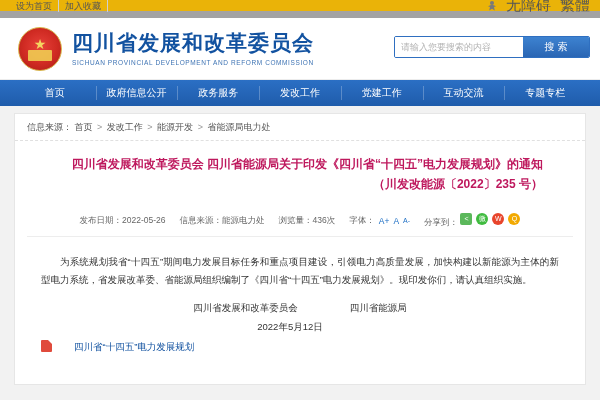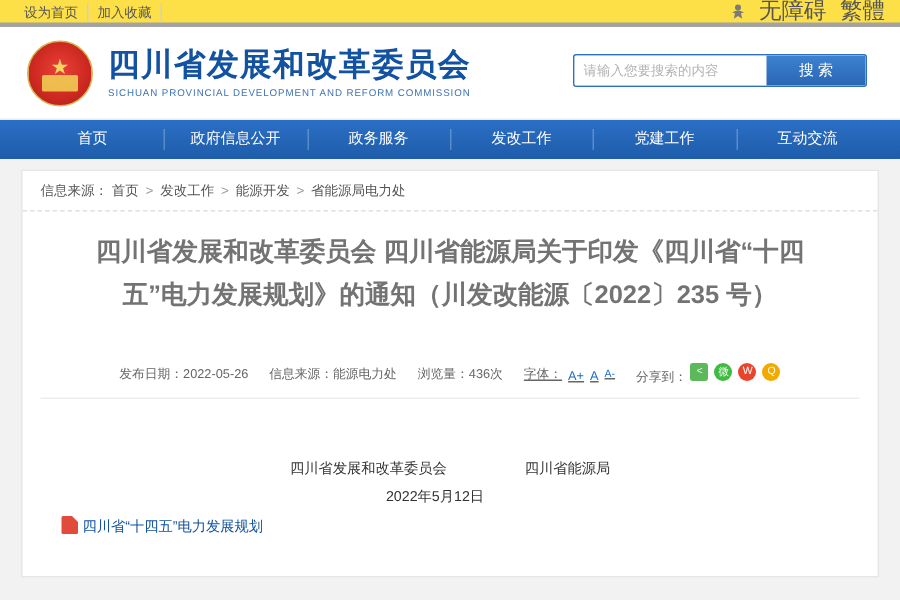--- a/index.html
+++ b/index.html
@@ -11,22 +11,22 @@
     overflow: hidden;
   }
   #page {
     width: 600px; height: 400px;
     position: relative;
     background: #f2f2f2;
   }
   
   .topbar {
     height: 18px;
-    background: #fde047;
-    border-bottom: 3px solid #a3a3a3;
+    background: #eab308;
+    border-bottom: 7px solid #a3a3a3;
     display: flex;
     align-items: center;
     padding: 0 10px;
     font-size: 9px;
     color: #555;
   }
   .topbar .tb-link {
     color: #555;
     padding: 0 6px;
     line-height: 12px;
@@ -120,21 +120,21 @@
     line-height: 1.15;
   }
   .en-title {
     font-size: 6.5px;
     color: #3f74b4;
     letter-spacing: .6px;
     margin-top: 3px;
   }
   .searchbox {
     position: absolute;
-    right: 22px; top: 18px;
+    right: 10px; top: 18px;
     display: flex;
     height: 22px;
     border: 1px solid #2f6fc0;
     border-radius: 2px;
     overflow: hidden;
     background: #fff;
   }
   .searchbox input {
     border: none;
     outline: none;
@@ -189,42 +189,42 @@
   .crumb {
     font-size: 9px;
     color: #555;
     padding: 7px 12px 6px 12px;
     border-bottom: 1px dashed #e0e0e0;
   }
   .crumb .c-link { color: #555; cursor: pointer; }
   .crumb .sep { color: #999; margin: 0 2px; }
 
   .doc-title {
-    color: #737373;
-    font-size: 17px;
+    color: #be185d;
+    font-size: 12px;
     font-weight: bold;
     line-height: 1.7;
-    text-align: center;
+    text-align: right;
     padding: 13px 42px 10px 42px;
   }
 
   .meta {
     display: flex;
     align-items: center;
     justify-content: center;
     gap: 14px;
     font-size: 8.5px;
     color: #666;
     padding: 4px 0 7px 0;
     border-bottom: 1px solid #ededed;
-    margin: 16px 12px;
+    margin: 4px 12px;
     flex-wrap: nowrap;
   }
   .meta .m-item { white-space: nowrap; }
-  .fontsizes { display: inline-flex; align-items: center; gap: 4px; text-decoration: underline; }
+  .fontsizes { display: inline-flex; align-items: center; gap: 4px; }
   .fbtn {
     display: inline-block;
     color: #1c6ec4;
     cursor: pointer;
     font-size: 8.5px;
   }
   .fbtn.small { font-size: 7px; }
   .share-icons { display: inline-flex; gap: 4px; align-items: center; }
   .sicon {
     width: 12px; height: 12px;
@@ -281,21 +281,21 @@
     margin-right: 3px;
   }
   .attach .pdf-ico::after {
     content: "";
     position: absolute;
     right: 0; top: 0;
     border-width: 0 4px 4px 0;
     border-style: solid;
     border-color: transparent #fff transparent transparent;
   }
-  .attach a { color: #1252a0; text-decoration: none; cursor: pointer; }
+  .attach a { color: #1252a0; text-decoration: none; cursor: pointer; margin-left: 19px; }
 </style>
 </head>
 <body>
 
 <div id="page">
 
   <div class="topbar">
     <span class="tb-link">设为首页</span>
     <span class="tb-link">加入收藏</span>
     <span class="spacer"></span>
@@ -322,20 +322,21 @@
     </div>
   </div>
 
   <div class="nav">
     <div class="nav-item">首页</div>
     <div class="nav-item">政府信息公开</div>
     <div class="nav-item">政务服务</div>
     <div class="nav-item">发改工作</div>
     <div class="nav-item">党建工作</div>
     <div class="nav-item">互动交流</div>
+    <div class="nav-item">专题专栏</div>
   </div>
 
   <div class="wrap">
 
     <div class="crumb">
       <span>信息来源：</span>
       <span class="c-link">首页</span>
       <span class="sep">&gt;</span>
       <span class="c-link">发改工作</span>
       <span class="sep">&gt;</span>
@@ -369,20 +370,21 @@
               <span>W</span>
             </span>
           <span class="sicon s-qzone">
               <span>Q</span>
             </span>
         </span>
       </span>
     </div>
 
     <div class="body-text">
+      <p>为系统规划我省“十四五”期间电力发展目标任务和重点项目建设，引领电力高质量发展，加快构建以新能源为主体的新型电力系统，省发展改革委、省能源局组织编制了《四川省“十四五”电力发展规划》。现印发你们，请认真组织实施。</p>
     </div>
 
     <div class="sign-row">
       <span>四川省发展和改革委员会</span>
       <span>四川省能源局</span>
     </div>
     <div class="date-row">2022年5月12日</div>
 
     <div class="attach">
       <span class="pdf-ico"></span><a>四川省“十四五”电力发展规划</a>

